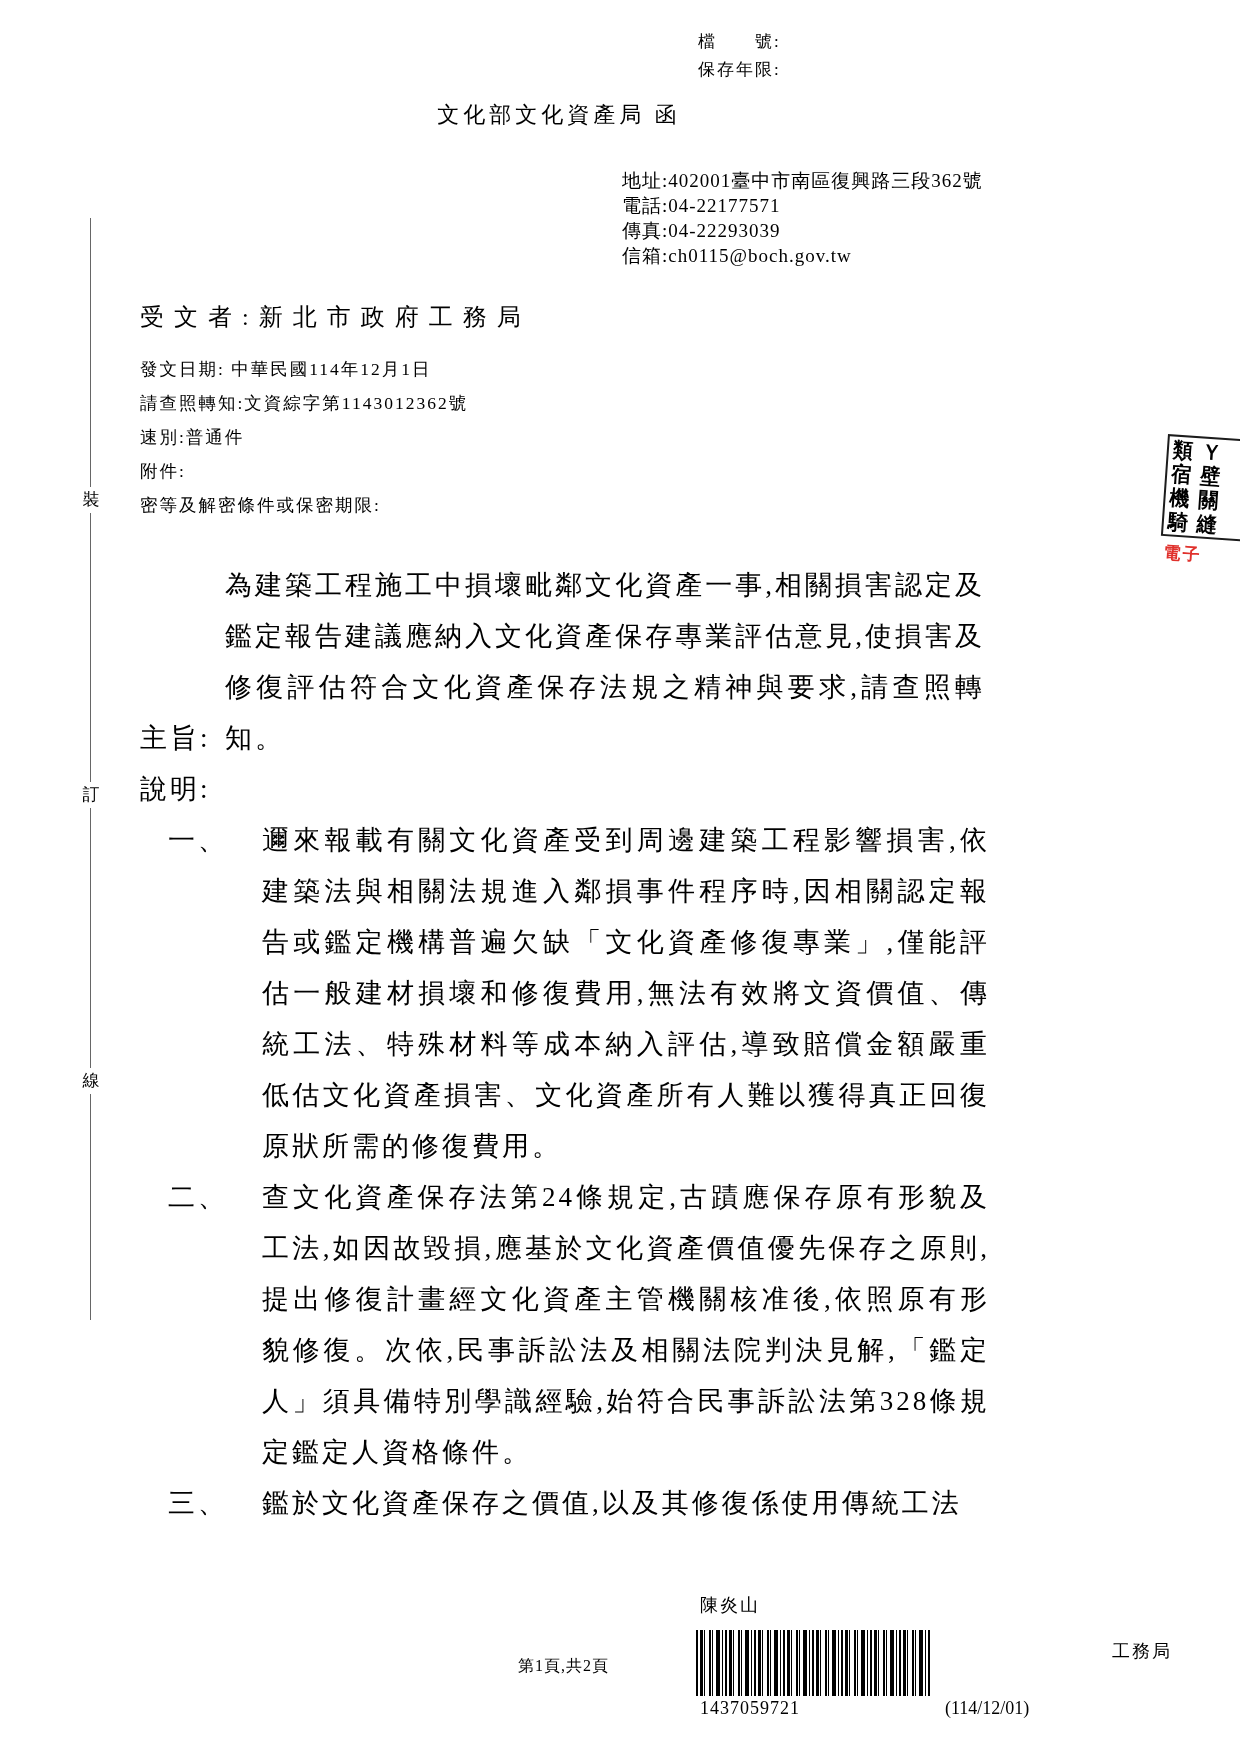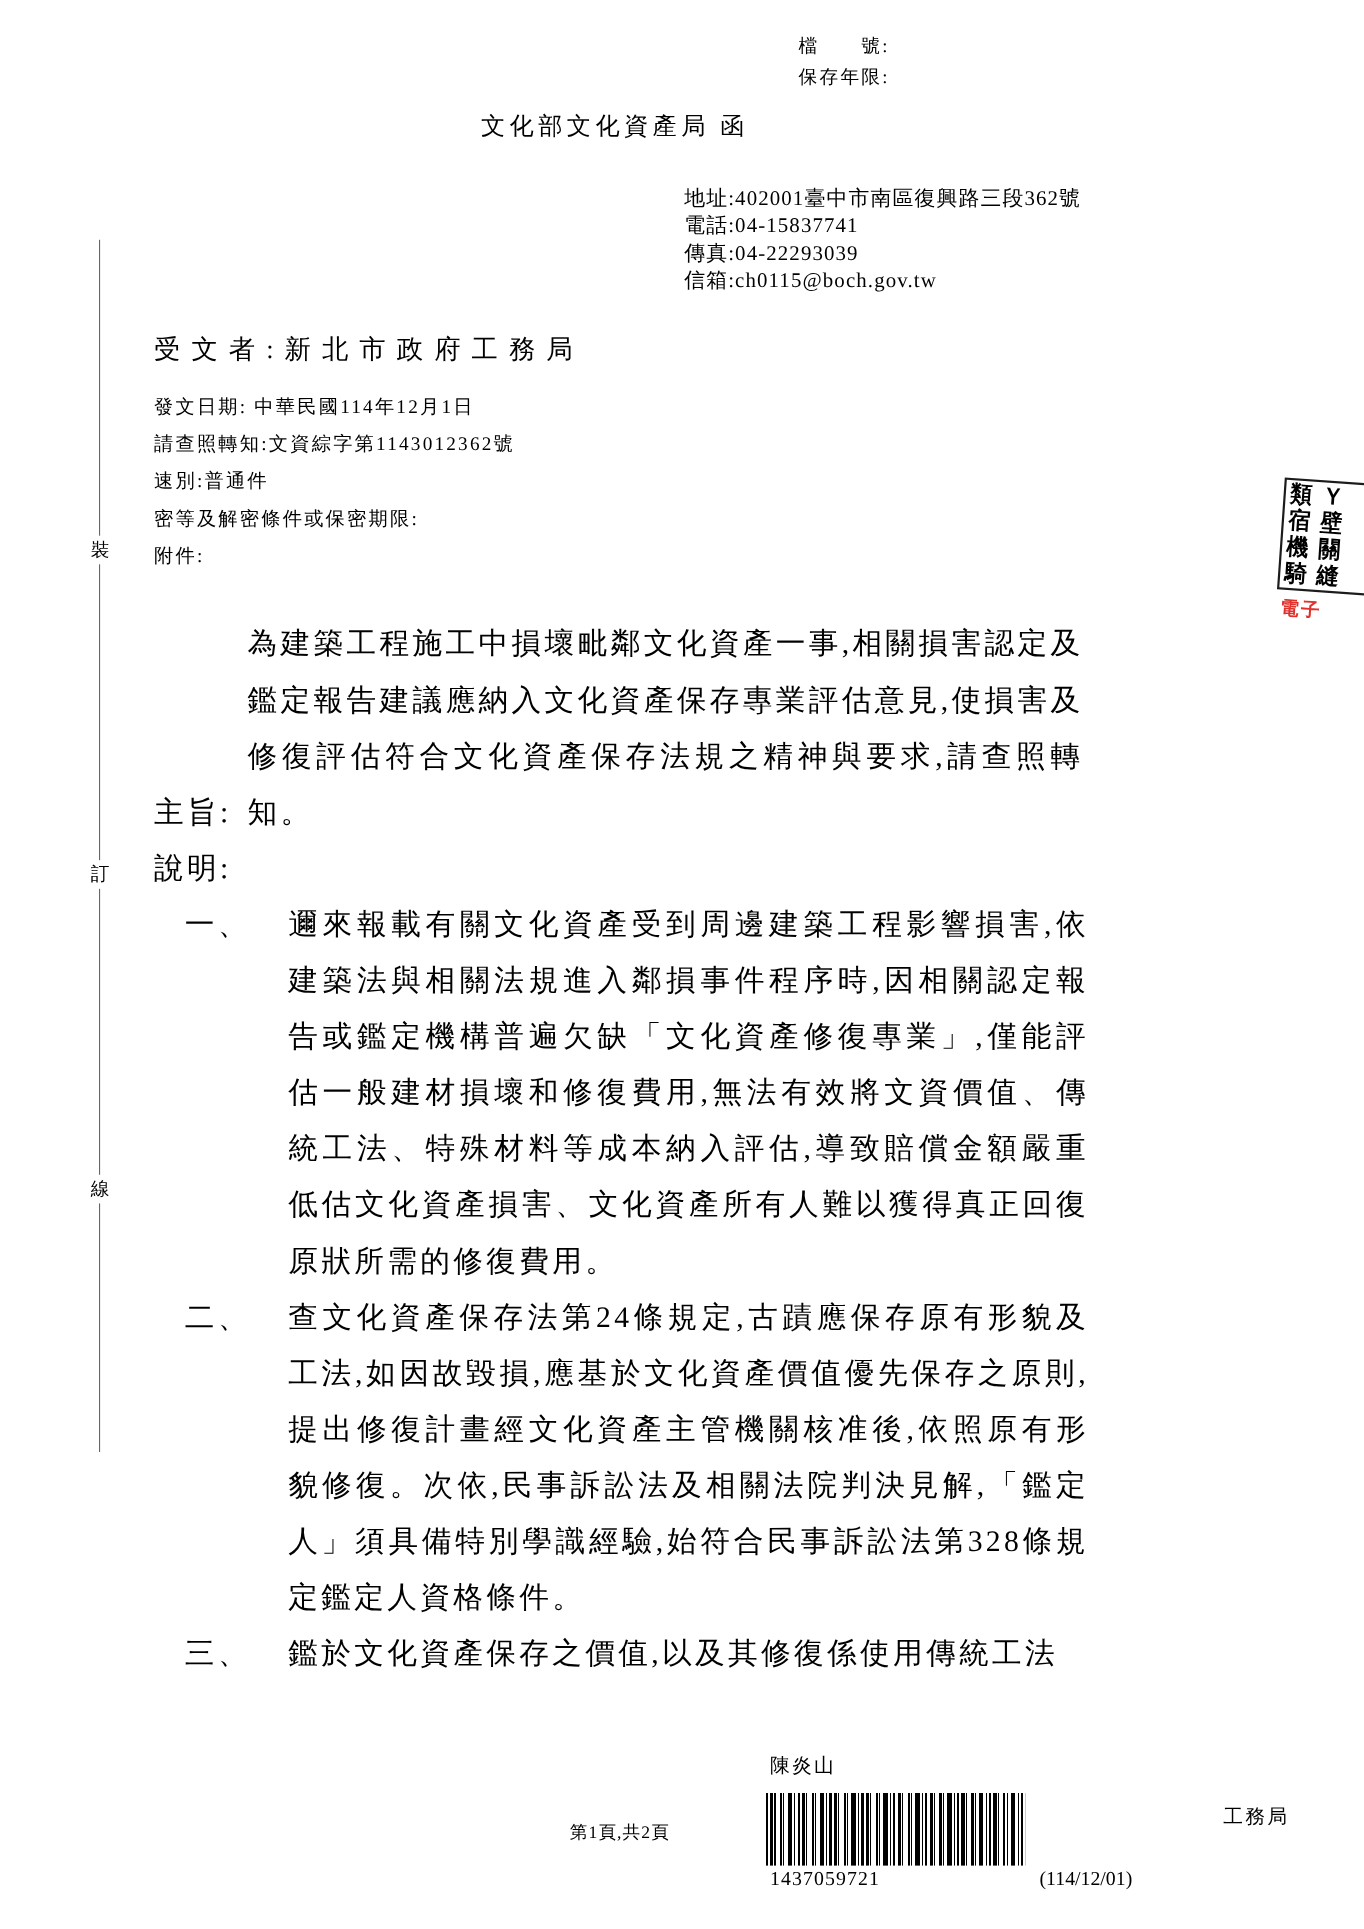--- a/index.html
+++ b/index.html
@@ -3,21 +3,21 @@
 <meta charset="utf-8">
 <style>
   html,body{margin:0;padding:0;}
   body{
     width:1240px;height:1754px;position:relative;background:#ffffff;
     font-family:"Liberation Serif","DejaVu Serif",serif;color:#000;
     overflow:hidden;
   }
   .abs{position:absolute;}
   
-  .file-block{left:726px;top:28px;font-size:17px;line-height:28px;letter-spacing:2px;}
+  .file-block{left:698px;top:28px;font-size:17px;line-height:28px;letter-spacing:2px;}
   
   .title{left:0;top:100px;width:1118px;text-align:center;font-size:22px;letter-spacing:4px;font-weight:500;}
   
   .sender{left:622px;top:168px;font-size:19px;line-height:25px;letter-spacing:1px;}
   
   .recipient{left:140px;top:301px;font-size:24px;letter-spacing:10px;}
   
   .meta{left:140px;top:352px;font-size:17.5px;line-height:34px;letter-spacing:2px;}
   
   .docbody{left:140px;top:560px;width:850px;font-size:27px;line-height:51px;letter-spacing:3px;}
@@ -62,33 +62,33 @@
 
   <div class="abs file-block">
     <div>檔　　號:</div>
     <div>保存年限:</div>
   </div>
 
   <div class="abs title">文化部文化資產局 函</div>
 
   <div class="abs sender">
     <div>地址:402001臺中市南區復興路三段362號</div>
-    <div>電話:04-15837741</div>
+    <div>電話:04-22177571</div>
     <div>傳真:04-22293039</div>
     <div>信箱:ch0115@boch.gov.tw</div>
   </div>
 
   <div class="abs recipient">受文者:新北市政府工務局</div>
 
   <div class="abs meta">
     <div>發文日期: 中華民國114年12月1日</div>
     <div>請查照轉知:文資綜字第1143012362號</div>
     <div>速別:普通件</div>
+    <div>附件:</div>
     <div>密等及解密條件或保密期限:</div>
-    <div>附件:</div>
   </div>
 
   <div class="abs docbody">
     <div class="para">
       <span class="plabel">主旨:</span>
       <span class="ptext">為建築工程施工中損壞毗鄰文化資產一事,相關損害認定及鑑定報告建議應納入文化資產保存專業評估意見,使損害及修復評估符合文化資產保存法規之精神與要求,請查照轉知。</span>
     </div>
     <div>說明:</div>
     <div class="item">
       <span class="inum">一、</span>

